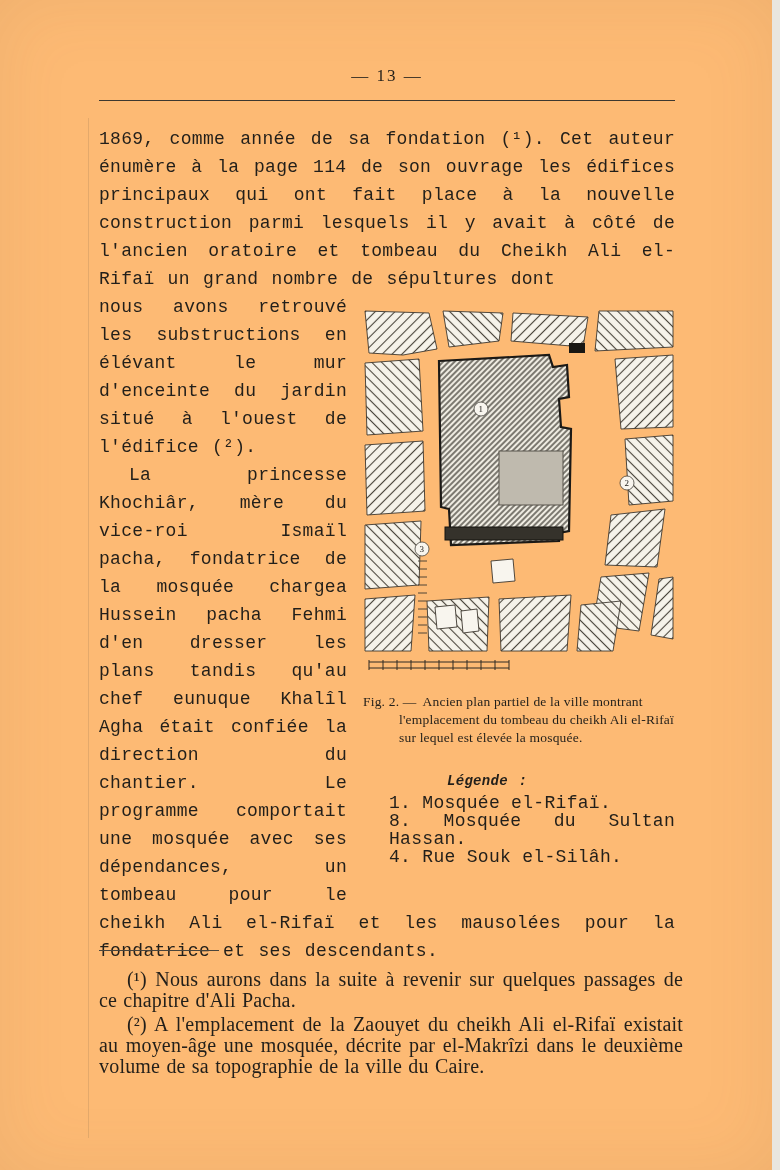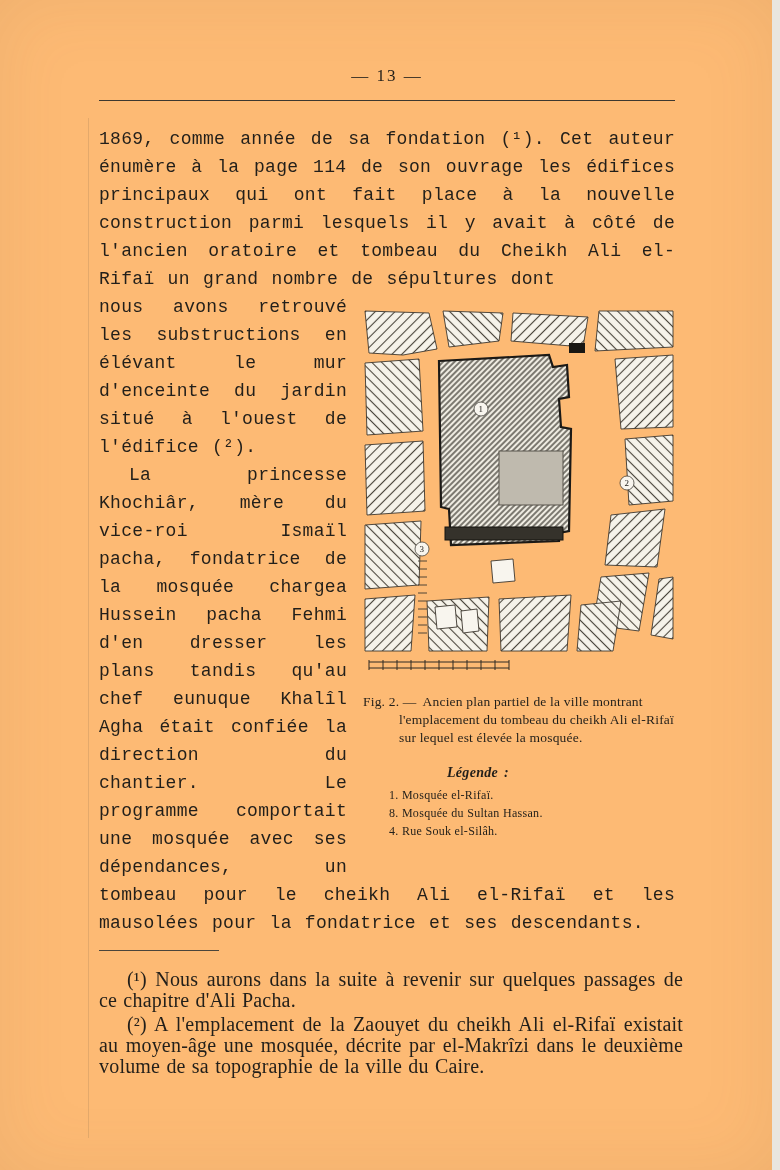--- a/index.html
+++ b/index.html
@@ -54,31 +54,31 @@
     font-size:13.5px;
     line-height:18px;
     letter-spacing:0.2px;
     word-spacing:normal;
     text-align:left;
     margin-top:12px;
     padding-left:36px;
     text-indent:-36px;
   }
   .cap-label{font-weight:normal;margin-right:6px;}
-  .legend{margin-top:16px;}
+  .legend{margin-top:24px;font-family:Liberation Mono, monospace;}
   .legend-title{
     font-style:italic;
     font-weight:bold;
     font-size:14px;
     line-height:20px;
     margin:4px 0 3px 84px;
     letter-spacing:0.3px;
   }
   .legend-item{
-    font-size:12px;
+    font-size:18px;
     line-height:18px;
     margin-left:26px;
     word-spacing:normal;
   }
 
   .footnotes{
     position:absolute;
     left:99px;top:950px;width:584px;
   }
   .fn-rule{

